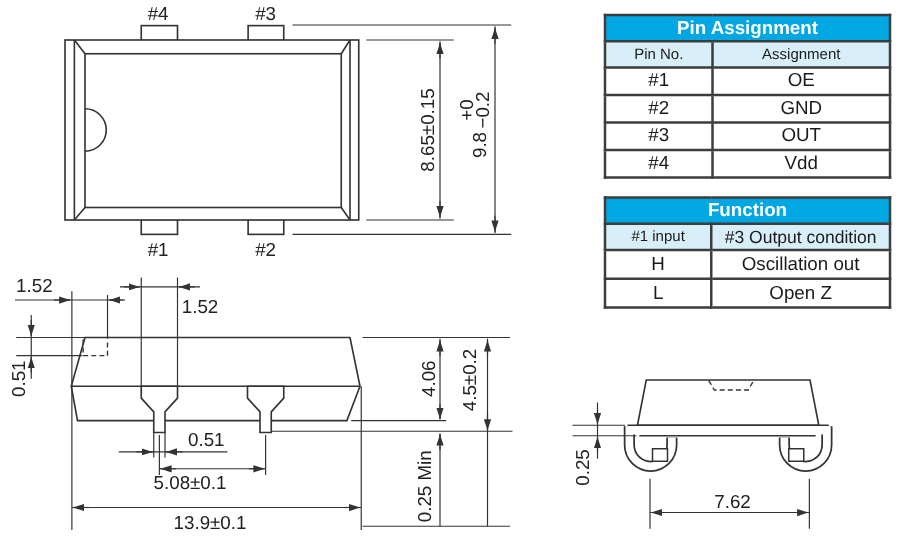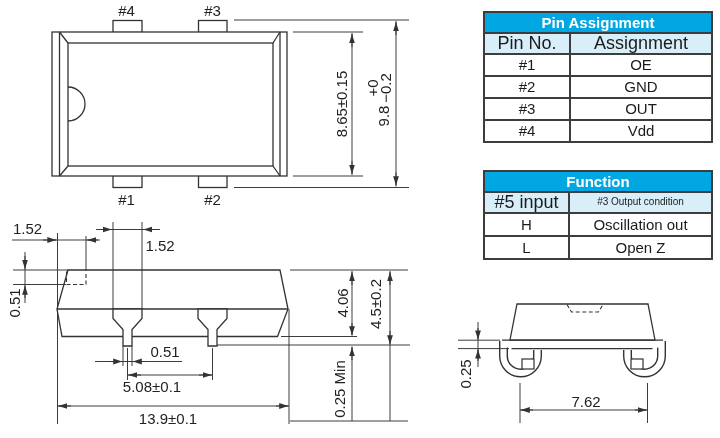--- a/index.html
+++ b/index.html
@@ -5,24 +5,24 @@
   html,body{margin:0;padding:0;background:#fff;}
   .stage{position:relative;width:720px;height:438px;background:#fff;overflow:hidden;
          font-family:"Liberation Sans", sans-serif;}
   svg{position:absolute;left:0;top:0;}
   svg text{font-family:"Liberation Sans", sans-serif;fill:#222;font-size:15px;}
   .tbl{position:absolute;}
   .tbl table{border-collapse:collapse;table-layout:fixed;width:230px;}
   .tbl td{border:2px solid #3d3d3d;text-align:center;vertical-align:middle;
           font-size:15px;color:#1b1b1b;padding:0;line-height:1.05;background:#fff;}
   .tbl tr.hdr td{background:#00A7E2;color:#fff;font-weight:bold;height:19px;font-size:15px;}
-  .tbl tr.sub td{background:#D8EEF9;height:19px;font-size:18px;}
+  .tbl tr.sub td{background:#D8EEF9;height:19px;font-size:12px;}
   #pin-tbl tr.row td{height:20px;}
   #fn-tbl tr.row td{height:21px;}
-  #fn-tbl tr.sub td.c2{font-size:10px;}
+  #fn-tbl tr.sub td.c2{font-size:14px;}
 </style>
 </head>
 <body>
 
 <div class="stage">
 
 <svg width="720" height="438" viewBox="0 0 720 438">
   <defs>
     <marker id="arr" markerWidth="9.5" markerHeight="7.5" refX="9" refY="3.6" orient="auto" markerUnits="userSpaceOnUse">
       <path d="M0,0.7 L9,3.6 L0,6.5 Z" fill="#333"></path>
@@ -193,32 +193,32 @@
       <td>OUT</td>
     </tr>
     <tr class="row">
       <td>#4</td>
       <td>Vdd</td>
     </tr>
   </tbody>
       </table>
 </div>
 
-<div class="tbl" id="fn-tbl" style="left:483px;top:170px;">
+<div class="tbl" id="fn-tbl" style="left:483px;top:157px;">
   <table>
     <colgroup>
           <col style="width:85px">
           <col>
         </colgroup>
     <tbody>
           <tr class="hdr">
             <td colspan="2">Function</td>
           </tr>
     <tr class="sub">
-      <td>#5 input</td>
+      <td>#1 input</td>
       <td class="c2">#3 Output condition</td>
     </tr>
     <tr class="row">
       <td>H</td>
       <td>Oscillation out</td>
     </tr>
     <tr class="row">
       <td>L</td>
       <td>Open Z</td>
     </tr>

